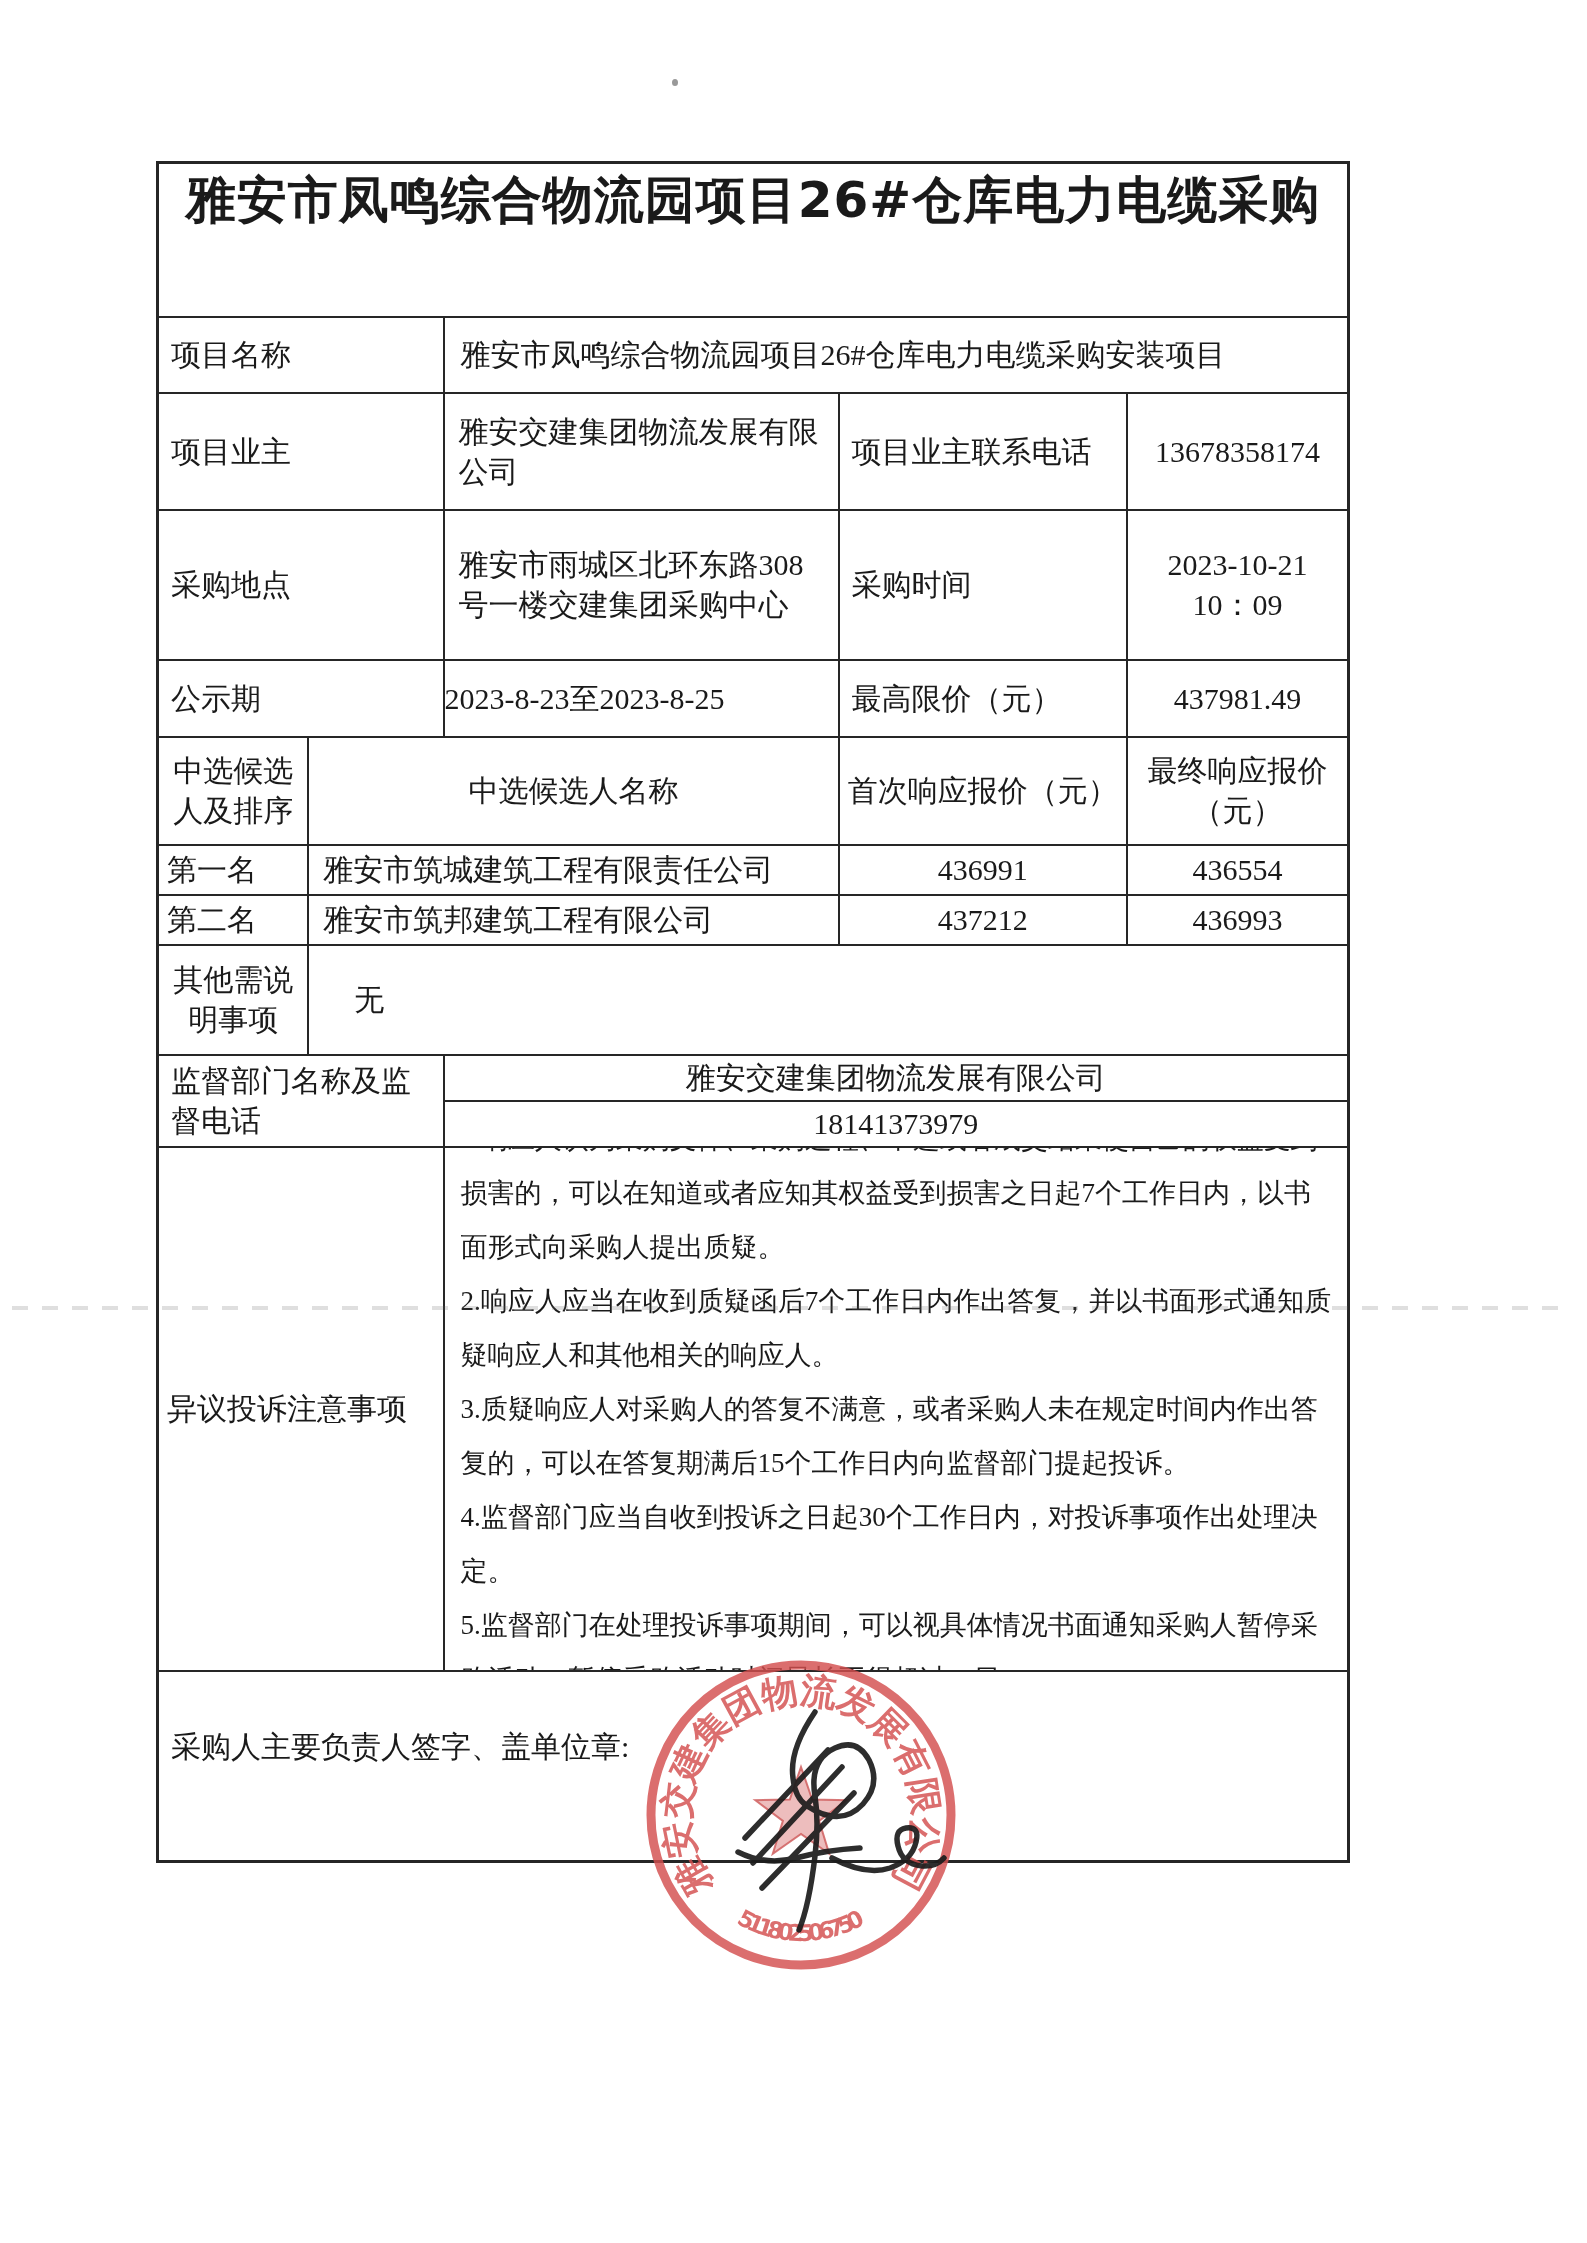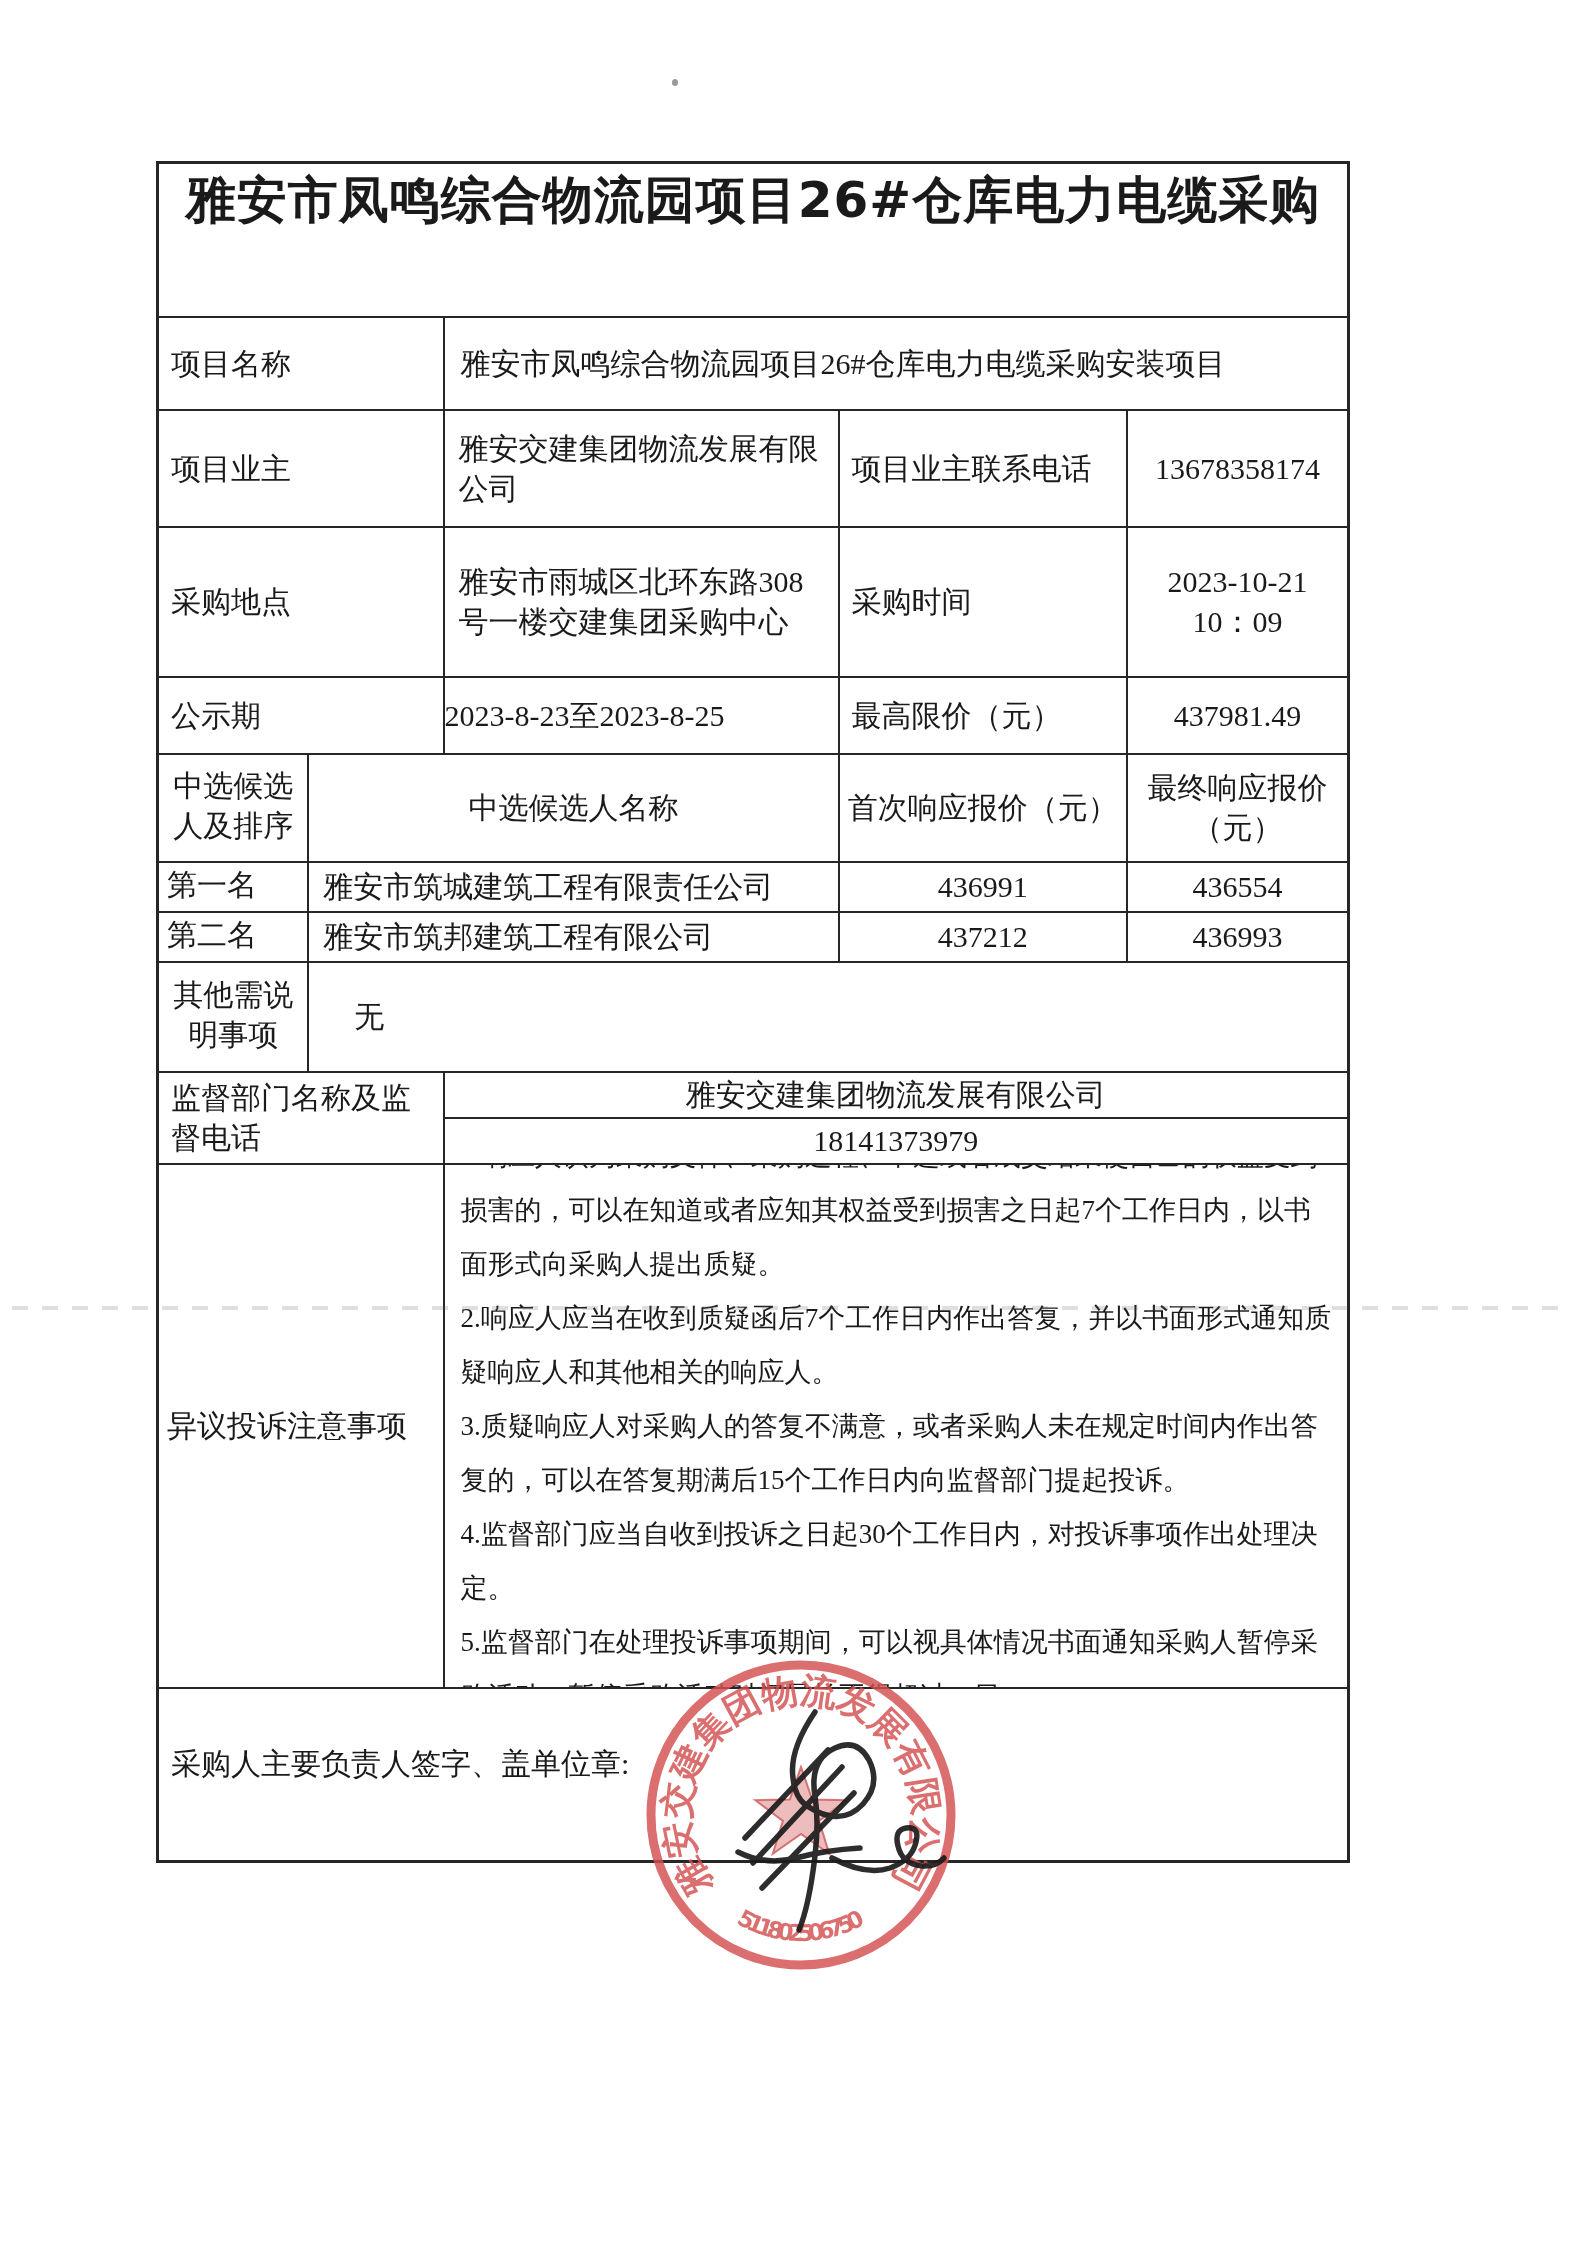--- a/index.html
+++ b/index.html
@@ -19,36 +19,36 @@
   .cell{border-left:2px solid var(--line);display:flex;flex-direction:column;justify-content:center;
     font-size:30px;line-height:40px;overflow:hidden;}
   .cell:first-child{border-left:none;}
   .c-left{align-items:flex-start;padding-left:12px;padding-right:8px;}
   .c-center{align-items:center;text-align:center;padding:0 4px;}
 
   .title-row{height:152px;flex-direction:column;align-items:center;}
   .title-line{font-family:"DejaVu Sans","Liberation Sans",sans-serif;font-weight:bold;
     font-size:50px;line-height:72px;letter-spacing:1px;text-align:center;white-space:nowrap;}
 
-  .r-name{height:93px;}
+  .r-name{height:76px;}
   .r-owner{height:117px;}
   .r-loc{height:150px;}
   .r-pub{height:77px;}
   .r-chead{height:108px;}
   .r-cand{height:50px;}
   .r-other{height:110px;}
   .r-sup{height:92px;}
   .r-obj{height:524px;}
   .r-sign{height:151px;}
 
   .w-a{width:285px;}  
   .w-b{width:397px;}
   .w-c{width:290px;}
   .w-d{width:222px;}
-  .w-na{width:149px;font-family:Liberation Mono, monospace;} 
+  .w-na{width:149px;} 
   .w-nb{width:533px;}
   .w-wide{width:909px;}
   .w-xwide{width:1045px;}
   .w-full{width:1194px;}
 
   .sub-stack{flex-direction:column;justify-content:stretch;align-items:stretch;padding:0;}
   .sub-cell{flex:1;display:flex;align-items:center;justify-content:center;text-align:center;}
   .sub-cell + .sub-cell{border-top:2px solid var(--line);}
 
   .obj-text{font-size:27px;line-height:54px;padding:0 14px 0 16px;}

